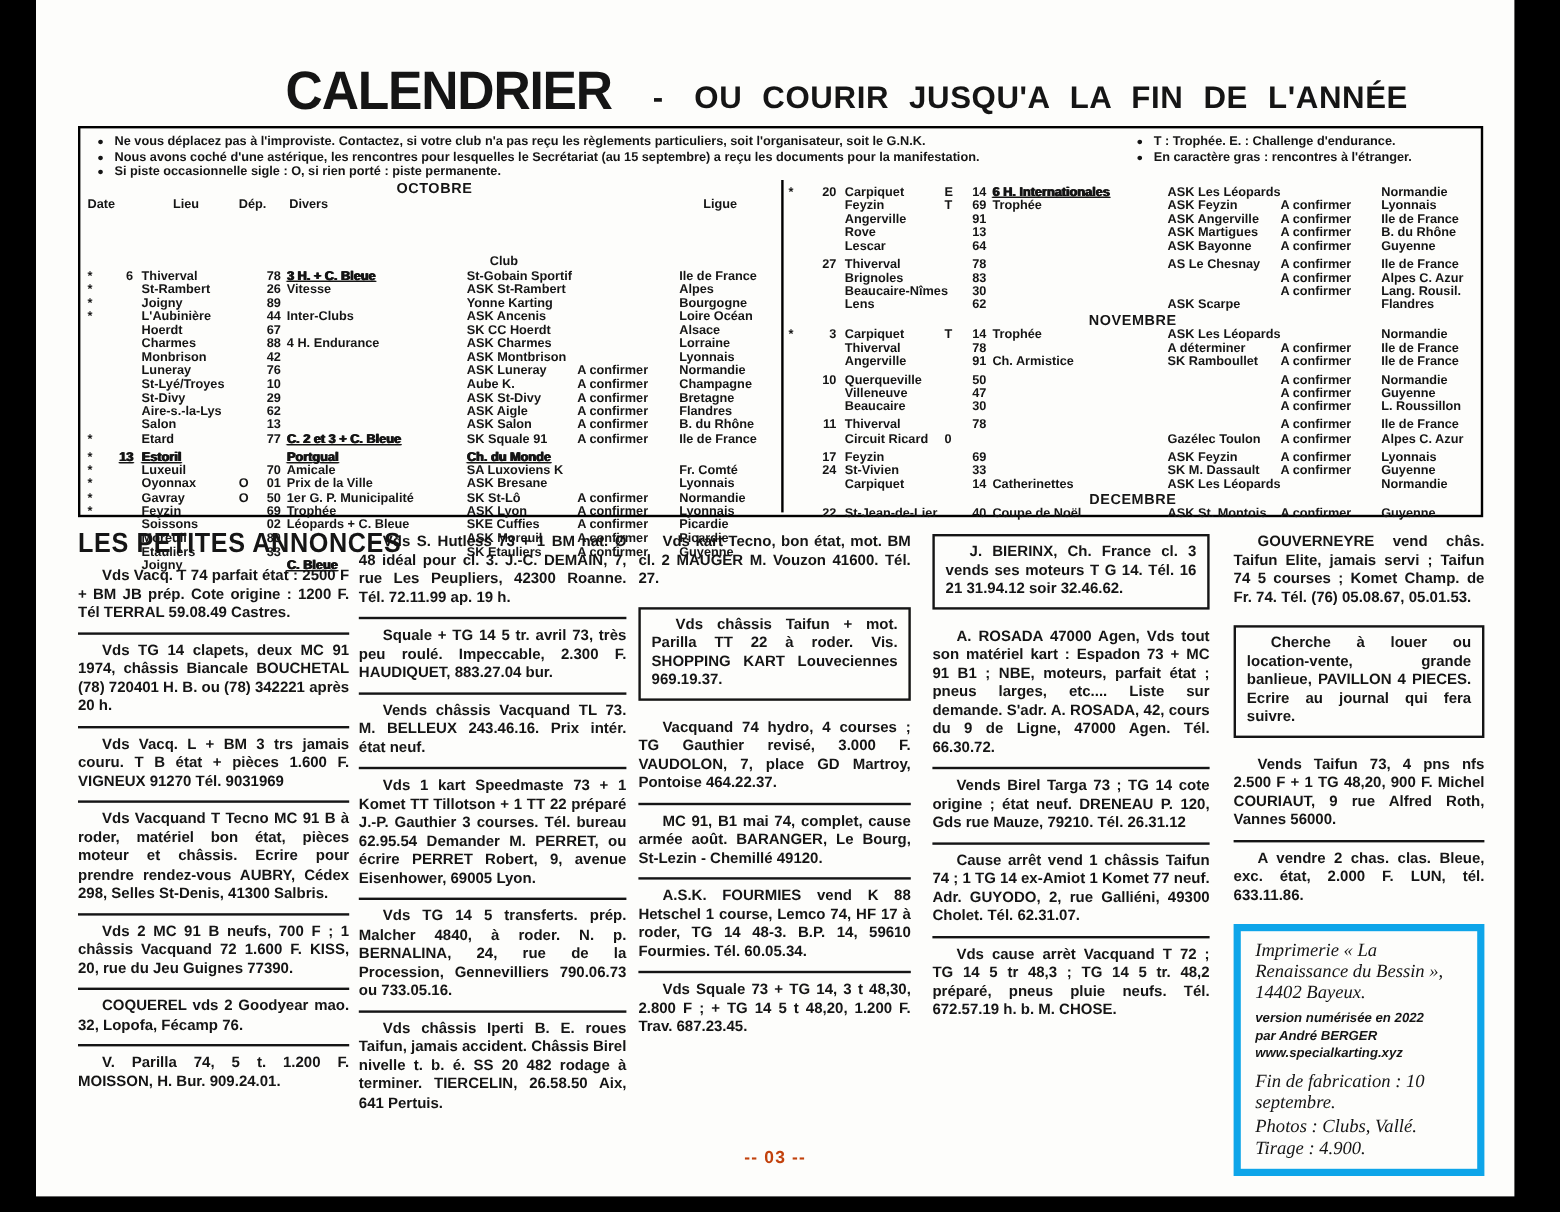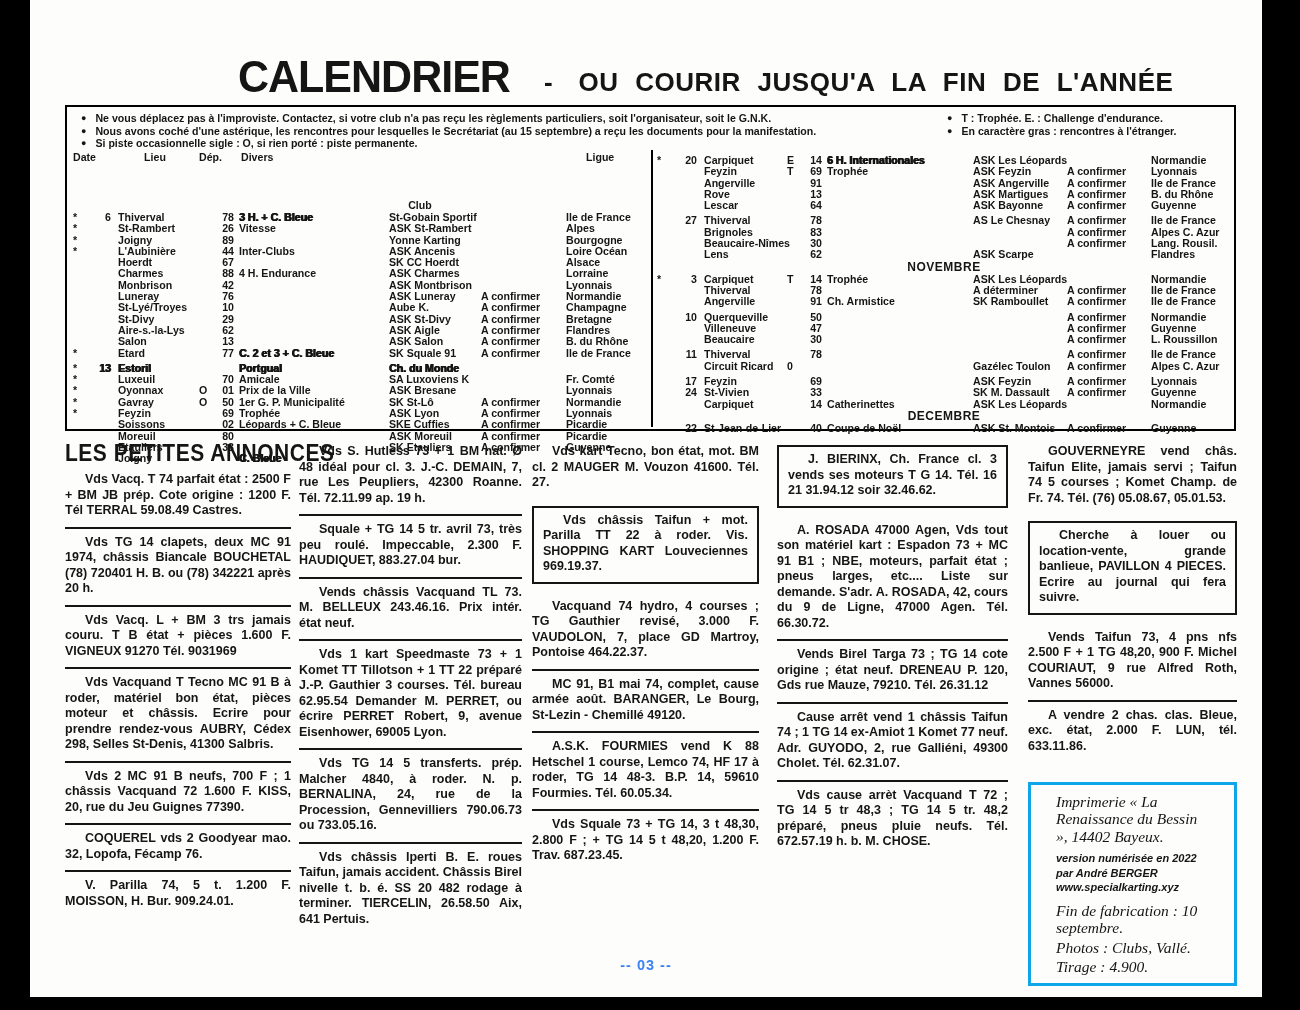--- a/index.html
+++ b/index.html
@@ -38,43 +38,43 @@
   .c.d{text-align:right;}
   .c.dep{text-align:right;padding-right:5px;}
   .c.lieu{padding-left:7px;}
   .chead .h-date{grid-column:1/3;}
   .chead .h-lieu{grid-column:3;text-align:center;}
   .chead .h-dep{grid-column:4/6;}
   .chead .h-div{grid-column:6;padding-left:2px;}
   .chead .h-club{grid-column:7;margin-left:-30px;text-align:center;margin-top:48px;}
   .chead .h-ligue{grid-column:9;padding-left:20px;}
   .crow.gap{margin-top:4px;}
-  .xb{text-shadow:0.7px 0 currentColor, -0.3px 0 currentColor;}
+  .xb{text-shadow:0.7px 0 currentColor, -0.3px 0 currentColor;text-decoration:underline;}
 
   
   .acol{position:absolute;top:438px;}
   #acol1{left:65px;width:226px;}
   #acol2{left:299px;width:223px;}
   #acol3{left:532px;width:227px;}
   #acol4{left:777px;width:231px;}
   #acol5{left:1028px;width:209px;}
   .ann-title{font-size:21px;font-weight:bold;letter-spacing:0.5px;margin:2px 0 2px;transform:scaleY(1.1);transform-origin:top left;white-space:nowrap;}
   .ad{padding:6px 0 8px;}
   .ad + .ad:not(.boxed):not(.norule){border-top:2.5px solid #151515;}
   .ad.boxed{border:2.5px solid #151515;padding:5px 9px 7px;margin:7px 0 9px;}
   .ad p{margin:0;font-size:12.5px;line-height:1.24;font-weight:bold;text-align:justify;text-indent:1.6em;}
-  .imp{border:3px solid #0ea5e9;padding:8px 25px 6px;margin-top:20px;}
+  .imp{border:6px solid #0ea5e9;padding:8px 12px 6px;margin-top:8px;}
   .imp p{margin:0 0 2px;font-style:italic;}
   .imp .serif{font-family:"Liberation Serif",serif;font-size:15.5px;line-height:1.12;}
   .imp .sans{font-size:11px;font-weight:bold;line-height:1.15;}
   .imp .spacer-b{margin-bottom:8px;}
 
   
   .pageno{position:absolute;left:30px;width:1232px;top:957px;text-align:center;
-          color:#3b82f6;font-weight:bold;font-size:14.5px;letter-spacing:1px;}
+          color:#c2410c;font-weight:bold;font-size:14.5px;letter-spacing:1px;}
   .credit{position:absolute;top:981px;right:42px;color:#e00000;font-weight:bold;font-size:11.5px;letter-spacing:0.3px;margin-top:44px;}
 </style>
 </head>
 <body>
 
 <div class="page">
   <div class="bar bar-left"></div>
   <div class="bar bar-right"></div>
   <div class="bar bar-bottom"></div>
 
@@ -110,20 +110,21 @@
           <li>
             <span class="blt">●</span>
             <span>En caractère gras : rencontres à l'étranger.</span>
           </li>
         </ul>
     </div>
 
     <div class="cal-divider"></div>
 
     <div class="cal-col cal-left">
+      <div class="month">OCTOBRE</div>
       <div class="chead">
         <span class="h-date">Date</span>
         <span class="h-lieu">Lieu</span>
         <span class="h-dep">Dép.</span>
         <span class="h-div">Divers</span>
         <span class="h-club">Club</span>
         <span class="h-ligue">Ligue</span>
       </div>
       <div>
 

